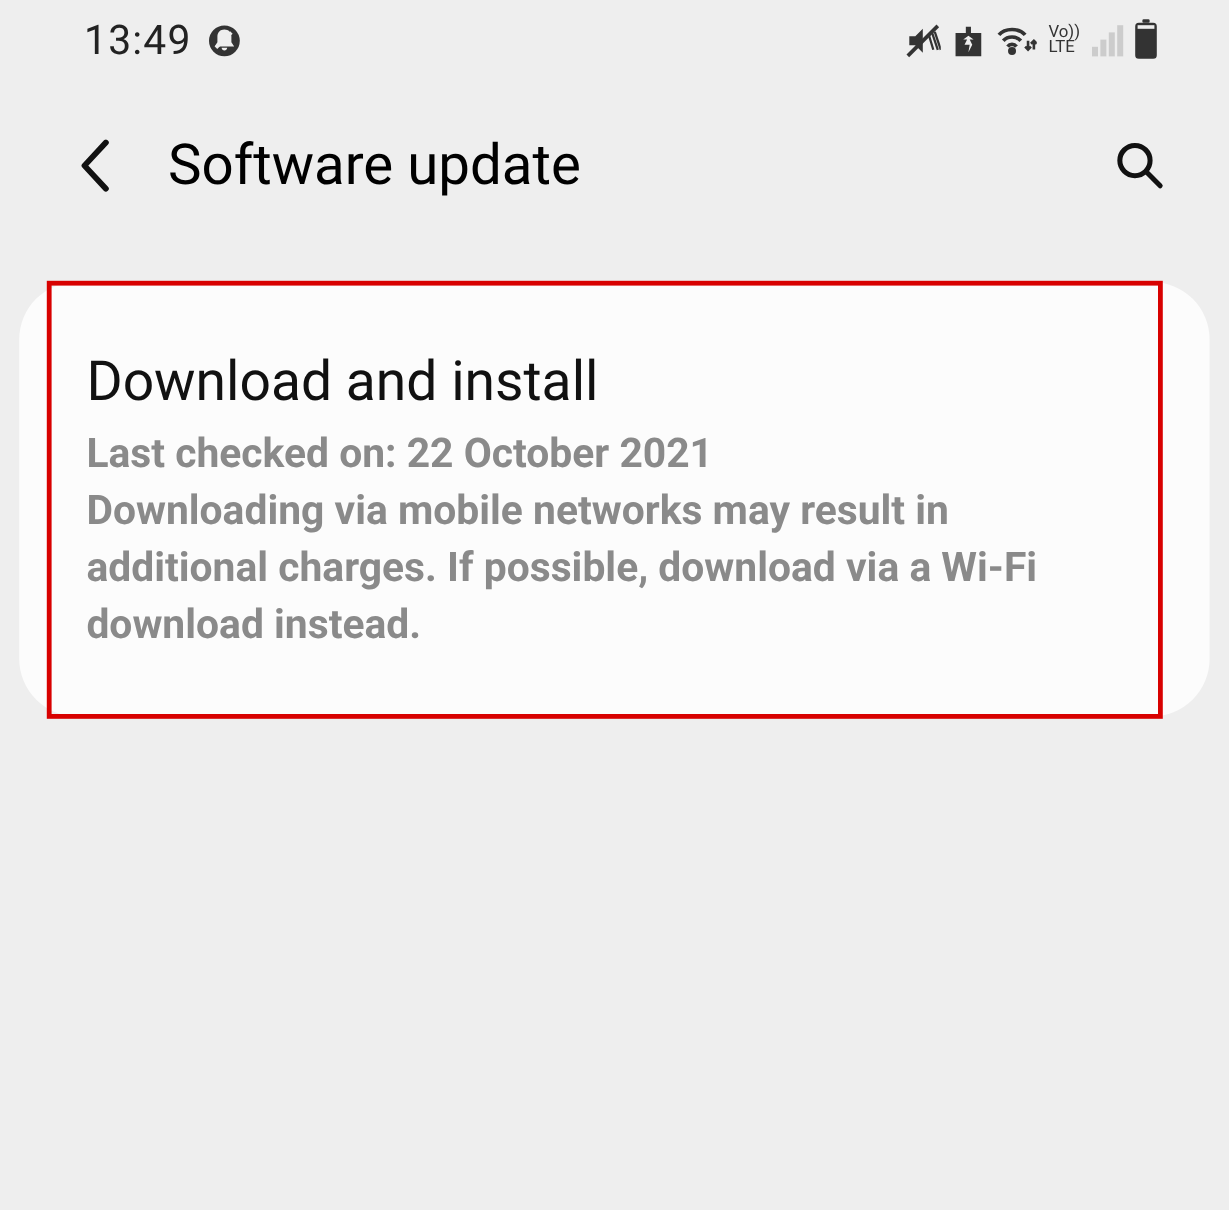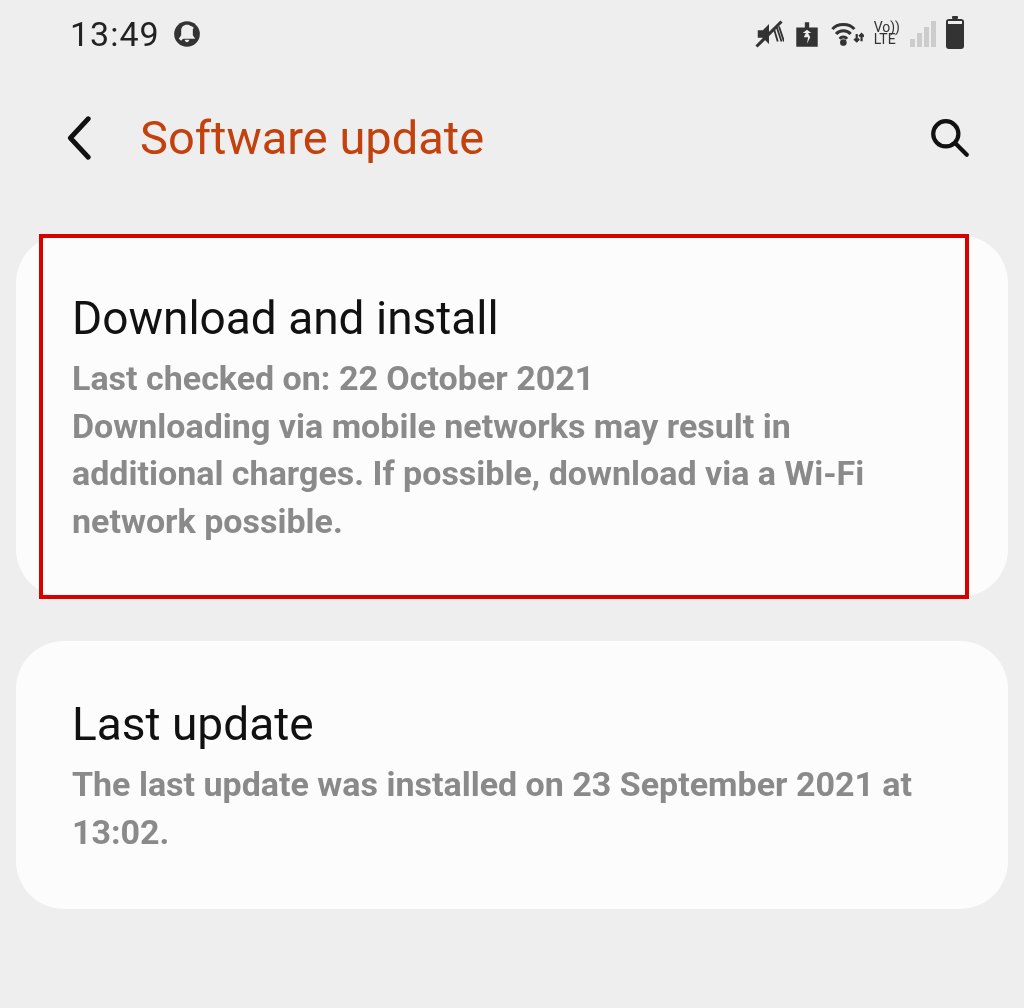--- a/index.html
+++ b/index.html
@@ -60,21 +60,21 @@
       width: 40px;
       height: 40px;
       display: flex;
       align-items: center;
       justify-content: center;
       cursor: pointer;
     }
     .page-title {
       flex: 1;
       font-size: 47px;
-      color: #c2410c;
+      color: #000000;
       font-weight: 400;
     }
     .search-btn {
       width: 48px;
       height: 48px;
       display: flex;
       align-items: center;
       justify-content: center;
       cursor: pointer;
     }
@@ -232,23 +232,19 @@
     </svg>
   </div>
 </div>
 
 <div class="card-container">
 
   <div class="highlight-wrapper">
     <div class="card">
       <div class="card-title">Download and install</div>
       <div class="card-subtitle">Last checked on: 22 October 2021</div>
-      <div class="card-subtitle">Downloading via mobile networks may result in additional charges. If possible, download via a Wi-Fi network possible.</div>
+      <div class="card-subtitle">Downloading via mobile networks may result in additional charges. If possible, download via a Wi-Fi download instead.</div>
     </div>
     <div class="highlight-box"></div>
   </div>
 
-  <div class="card">
-    <div class="card-title">Last update</div>
-    <div class="card-subtitle">The last update was installed on 23 September 2021 at 13:02.</div>
-  </div>
 
 </div>
 
 </body></html>

